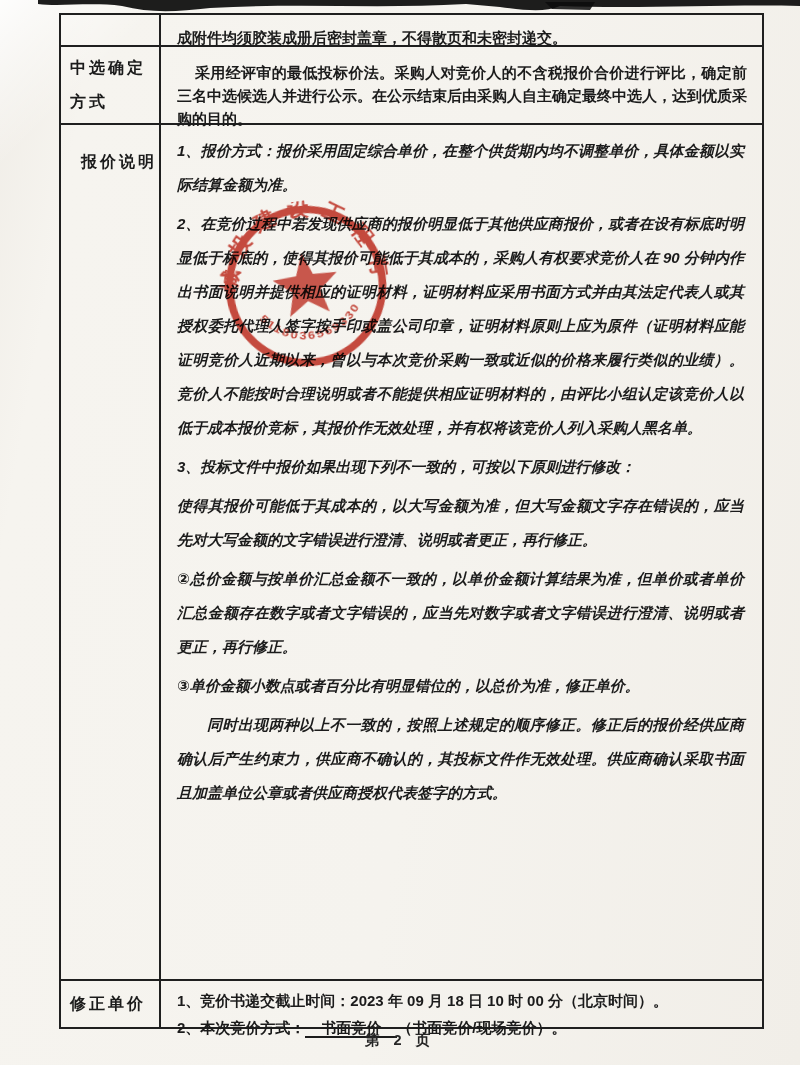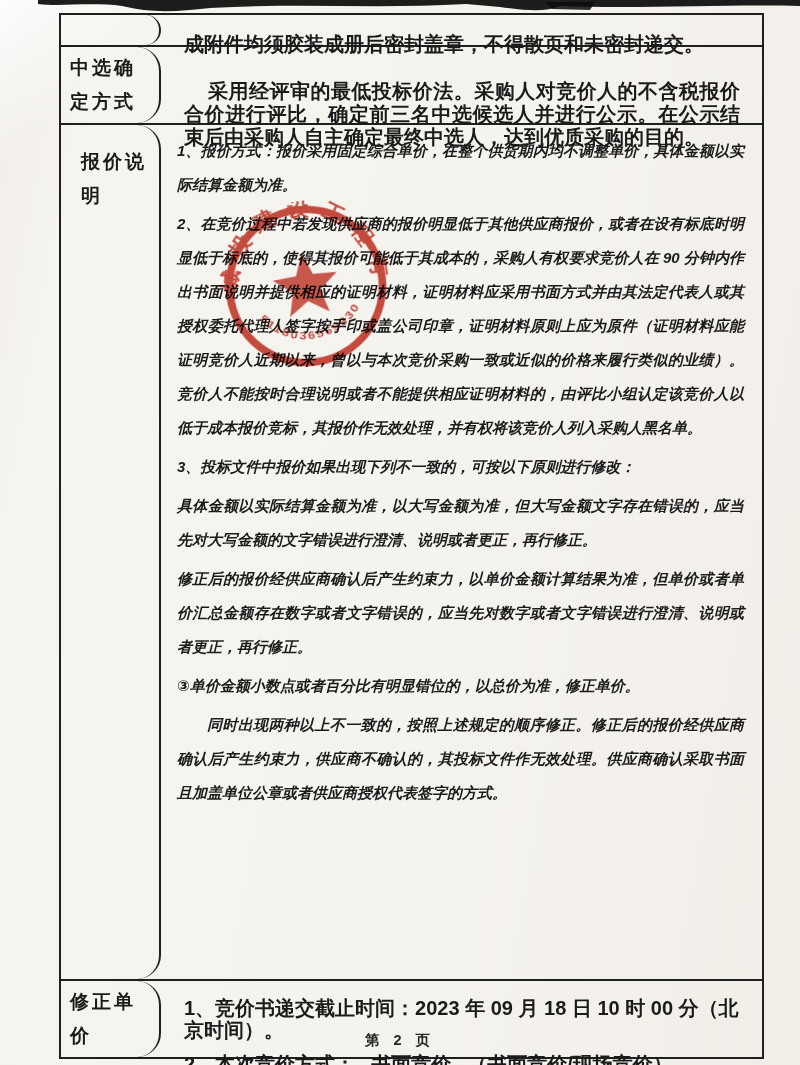--- a/index.html
+++ b/index.html
@@ -16,28 +16,28 @@
   
   .doc-table {
     position:absolute; left:59px; top:13px; width:701px;
     border:2px solid var(--border); background:transparent;
   }
   .t-row { display:flex; align-items:stretch; }
   .t-row + .t-row { border-top:2px solid var(--border); }
   .label-cell {
     width:100px; flex:0 0 100px; border-right:2px solid var(--border);
     display:flex; align-items:center; padding:4px 2px 4px 9px; box-sizing:border-box;
-    font-size:19px; letter-spacing:3px; line-height:34px;border-radius:24px;
+    font-size:16px; letter-spacing:3px; line-height:34px;
   }
   .label-top { align-items:flex-start; padding-top:20px;padding-left:20px; }
   .content-cell { flex:1 1 auto; box-sizing:border-box; padding:6px 10px 5px 11px; }
-  .txt { font-size:20px; line-height:23px; text-align:justify; margin:12px; }
+  .txt { font-size:15px; line-height:23px; text-align:justify; margin:5px; }
   
   .row-cont .content-cell { height:30px; }
-  .row-select .content-cell { height:66px; padding-top:21px; }
+  .row-select .content-cell { height:66px; padding-top:9px; }
   .row-select p { text-indent:1.2em; }
   .row-quote .content-cell { height:854px; overflow:hidden; padding-top:4px; padding-right:13px; }
   .row-quote p { margin:5px; font-size:15px; line-height:34px; text-align:justify;font-style:italic; }
   .row-quote p.indent { text-indent:2em; }
   .row-quote .tight { line-height:25px; margin-top:3px; }
   .note-bold { text-shadow:.35px 0 0 currentColor, -.35px 0 0 currentColor; }
   .row-submit .content-cell { height:46px; padding-top:4px; }
   .row-submit .txt { line-height:22px; text-align:left; }
   .u-seg { border-bottom:2px solid var(--ink); padding:0 16px; }
   
@@ -78,22 +78,22 @@
         <p class="txt">采用经评审的最低投标价法。采购人对竞价人的不含税报价合价进行评比，确定前三名中选候选人并进行公示。在公示结束后由采购人自主确定最终中选人，达到优质采购的目的。</p>
       </div>
     </div>
 
     <div class="t-row row-quote">
       <div class="label-cell label-top">报价说明</div>
       <div class="content-cell">
         <p>1、报价方式：报价采用固定综合单价，在整个供货期内均不调整单价，具体金额以实际结算金额为准。</p>
         <p>2、在竞价过程中若发现供应商的报价明显低于其他供应商报价，或者在设有标底时明显低于标底的，使得其报价可能低于其成本的，采购人有权要求竞价人在 90 分钟内作出书面说明并提供相应的证明材料，证明材料应采用书面方式并由其法定代表人或其授权委托代理人签字按手印或盖公司印章，证明材料原则上应为原件（证明材料应能证明竞价人近期以来，曾以与本次竞价采购一致或近似的价格来履行类似的业绩）。竞价人不能按时合理说明或者不能提供相应证明材料的，由评比小组认定该竞价人以低于成本报价竞标，其报价作无效处理，并有权将该竞价人列入采购人黑名单。</p>
         <p>3、投标文件中报价如果出现下列不一致的，可按以下原则进行修改：</p>
-        <p>具体金额以实际结算金额为准，以大写金额为准，但大写金额文字存在错误的，应当先对大写金额的文字错误进行澄清、说明或者更正，再行修正。</p>
-        <p>修正后的报价经供应商确认后产生约束力，以单价金额计算结果为准，但单价或者单价汇总金额存在数字或者文字错误的，应当先对数字或者文字错误进行澄清、说明或者更正，再行修正。</p>
+        <p>使得其报价可能低于其成本的，以大写金额为准，但大写金额文字存在错误的，应当先对大写金额的文字错误进行澄清、说明或者更正，再行修正。</p>
+        <p>②总价金额与按单价汇总金额不一致的，以单价金额计算结果为准，但单价或者单价汇总金额存在数字或者文字错误的，应当先对数字或者文字错误进行澄清、说明或者更正，再行修正。</p>
         <p>③单价金额小数点或者百分比有明显错位的，以总价为准，修正单价。</p>
         <p class="indent">同时出现两种以上不一致的，按照上述规定的顺序修正。修正后的报价经供应商确认后产生约束力，供应商不确认的，其投标文件作无效处理。供应商确认采取书面且加盖单位公章或者供应商授权代表签字的方式。</p>
       </div>
     </div>
 
     <div class="t-row row-submit">
       <div class="label-cell">修正单价</div>
       <div class="content-cell">
         <p class="txt">1、竞价书递交截止时间：2023 年 09 月 18 日 10 时 00 分（北京时间）。</p>
         <p class="txt"><span>2、本次竞价方式：</span><span class="u-seg">书面竞价</span><span>（书面竞价/现场竞价）。</span></p>

